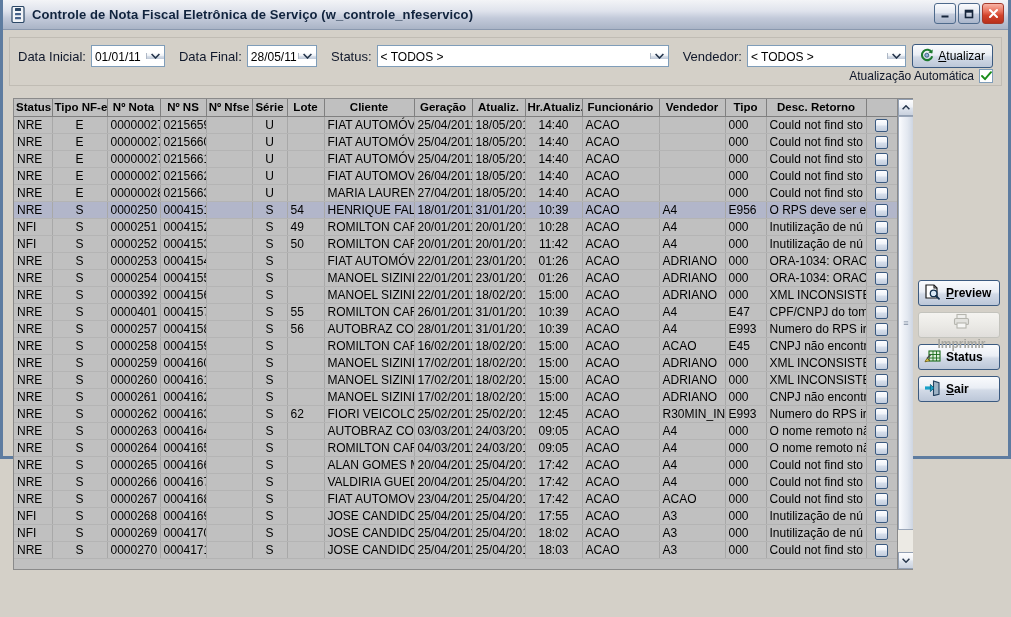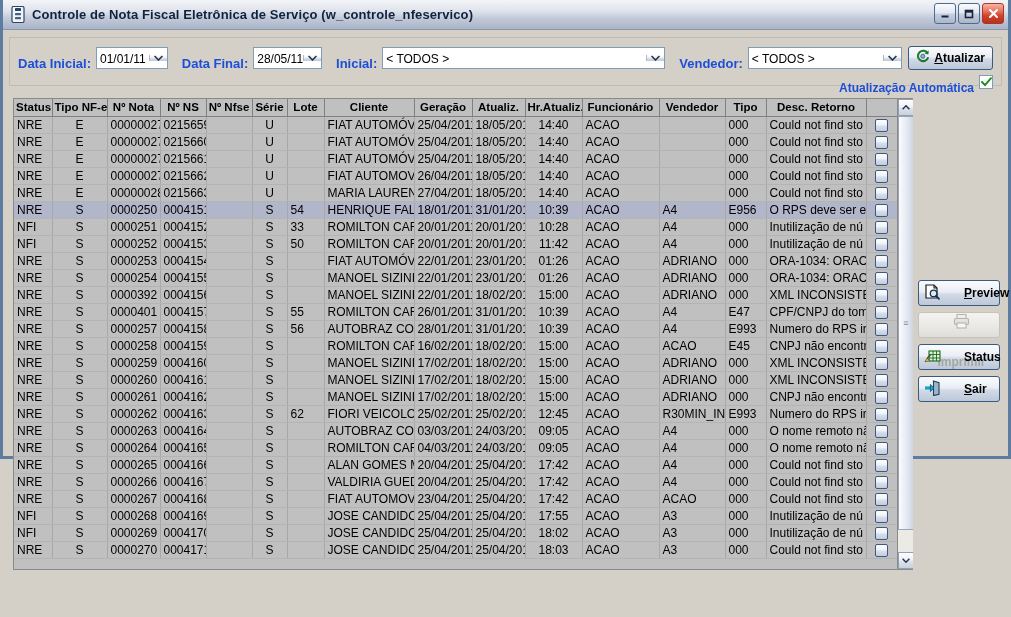--- a/index.html
+++ b/index.html
@@ -68,23 +68,22 @@
     height: 49px;
     background: #d4d0c8;
     border: 1px solid #c0bcb4;
     box-sizing: border-box;
   }
   .fb-row {
     position: absolute; left: 8px; top: 6px; right: 8px;
     display: flex; align-items: center;
   }
   .lbl {
-    font-size: 13px; font-weight: bold; color: #1d4ed8;
+    font-size: 13px; font-weight: normal; color: #0f172a;
     white-space: nowrap;
-    margin-top: 12px;
   }
   .combo {
     height: 22px;
     background: #ffffff;
     border: 1px solid #7f9db9;
     box-sizing: border-box;
     display: flex; align-items: center;
     margin-left: 5px;
   }
   .combo .val {
@@ -101,21 +100,21 @@
   }
   .combo .arrow svg { display:block; }
   .btn-atualizar {
     margin-left: 6px;
     height: 24px;
     padding: 0 7px;
     border: 1px solid #3b5a80;
     border-radius: 3px;
     background: linear-gradient(to bottom, #fafbfd 0%, #eaeef5 45%, #d2dae7 55%, #bcc7d8 100%);
     display: flex; align-items: center; gap: 4px;
-    font-size: 12px; font-weight: bold; color: #000;
+    font-size: 12px; font-weight: normal; color: #000;
     box-sizing: border-box;
     cursor: default;
   }
   .btn-atualizar u { text-decoration: underline; }
   .auto-row {
     position: absolute; right: 8px; top: 31px;
     display: flex; align-items: center; gap: 5px;
   }
   .auto-row .lbl { font-size: 12px; }
   .chk {
@@ -222,21 +221,21 @@
     width: 82px;
   }
   .sbtn {
     width: 82px; height: 26px;
     margin-bottom: 6px;
     border: 1px solid #3b5a80;
     border-radius: 3px;
     background: linear-gradient(to bottom, #fafbfd 0%, #eaeef5 45%, #d2dae7 55%, #bcc7d8 100%);
     box-sizing: border-box;
     display: flex; align-items: center;
-    padding-left: 5px; gap: 23px;
+    padding-left: 5px; gap: 5px;
     font-size: 12px; font-weight: bold; color: #000;
     cursor: default;
   }
   .sbtn.disabled {
     border-color: #c3c3bd;
     background: linear-gradient(to bottom, #f4f3f0 0%, #ebeae6 50%, #e0dedb 100%);
     color: #a6a6a0;
     flex-direction: column;
   }
   .sbtn u { text-decoration: underline; }
@@ -308,21 +307,21 @@
         <span class="lbl" style="margin-left:14px">Data Final:</span>
         <div class="combo" style="width:74px">
           <span class="val">28/05/11</span>
           <span class="arrow">
             <svg width="9" height="6" viewBox="0 0 9 6">
                 <path d="M0.6 1 L4.5 5 L8.4 1" fill="none" stroke="#25354b" stroke-width="1.6"></path>
               </svg>
           </span>
         </div>
 
-        <span class="lbl" style="margin-left:14px">Inicial:</span>
+        <span class="lbl" style="margin-left:14px">Status:</span>
         <div class="combo" style="width:308px">
           <span class="val">&lt; TODOS &gt;</span>
           <span class="arrow">
             <svg width="9" height="6" viewBox="0 0 9 6">
                 <path d="M0.6 1 L4.5 5 L8.4 1" fill="none" stroke="#25354b" stroke-width="1.6"></path>
               </svg>
           </span>
         </div>
 
         <span class="lbl" style="margin-left:14px">Vendedor:</span>
@@ -519,21 +518,21 @@
                   <div class="minibtn"></div>
                 </td>
               </tr>
               <tr>
                 <td class="l">NFI</td>
                 <td class="c">S</td>
                 <td class="r">0000251</td>
                 <td class="c">0004152</td>
                 <td class="c"></td>
                 <td class="c">S</td>
-                <td class="l">33</td>
+                <td class="l">49</td>
                 <td class="l">ROMILTON CARV</td>
                 <td class="c">20/01/2011</td>
                 <td class="c">20/01/2011</td>
                 <td class="c">10:28</td>
                 <td class="l">ACAO</td>
                 <td class="l">A4</td>
                 <td class="l">000</td>
                 <td class="l">Inutilização de nú</td>
                 <td class="btncell">
                   <div class="minibtn"></div>

